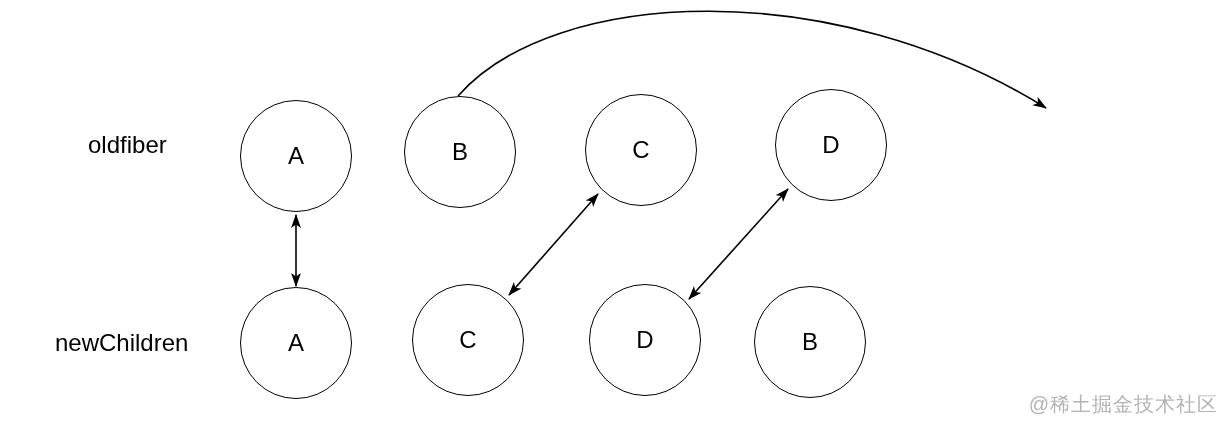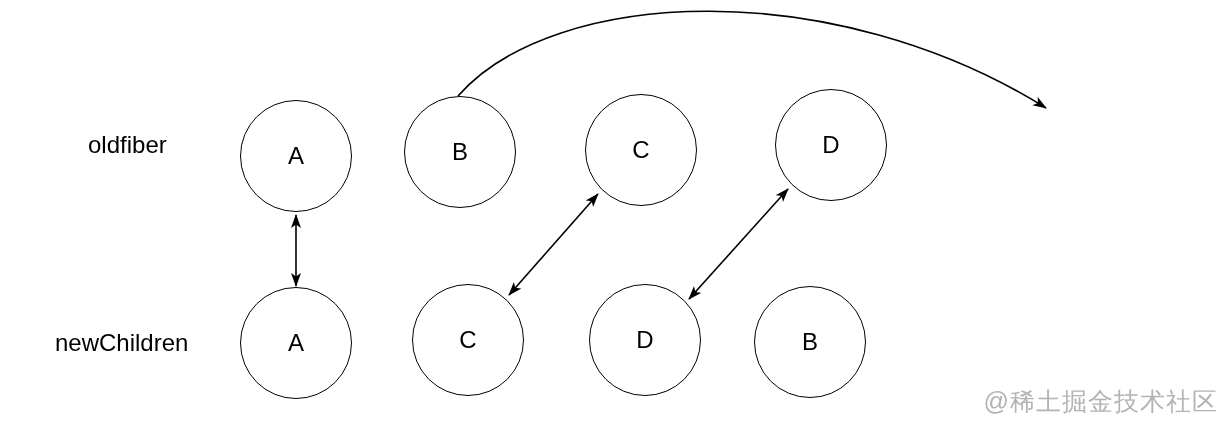--- a/index.html
+++ b/index.html
@@ -44,21 +44,21 @@
     position: absolute;
     font-size: 24px;
     color: #000000;
     line-height: 28px;
     white-space: nowrap;
   }
   .watermark {
     position: absolute;
     right: 14px;
     bottom: 12px;
-    font-size: 25px;
+    font-size: 20px;
     color: #b3b3b3;
     letter-spacing: 1px;
     white-space: nowrap;
   }
   
   .old-a { left: 240px; top: 100px; }
   .old-b { left: 404px; top: 96px; }
   .old-c { left: 585px; top: 94px; }
   .old-d { left: 775px; top: 89px; }
   .new-a { left: 240px; top: 287px; }

